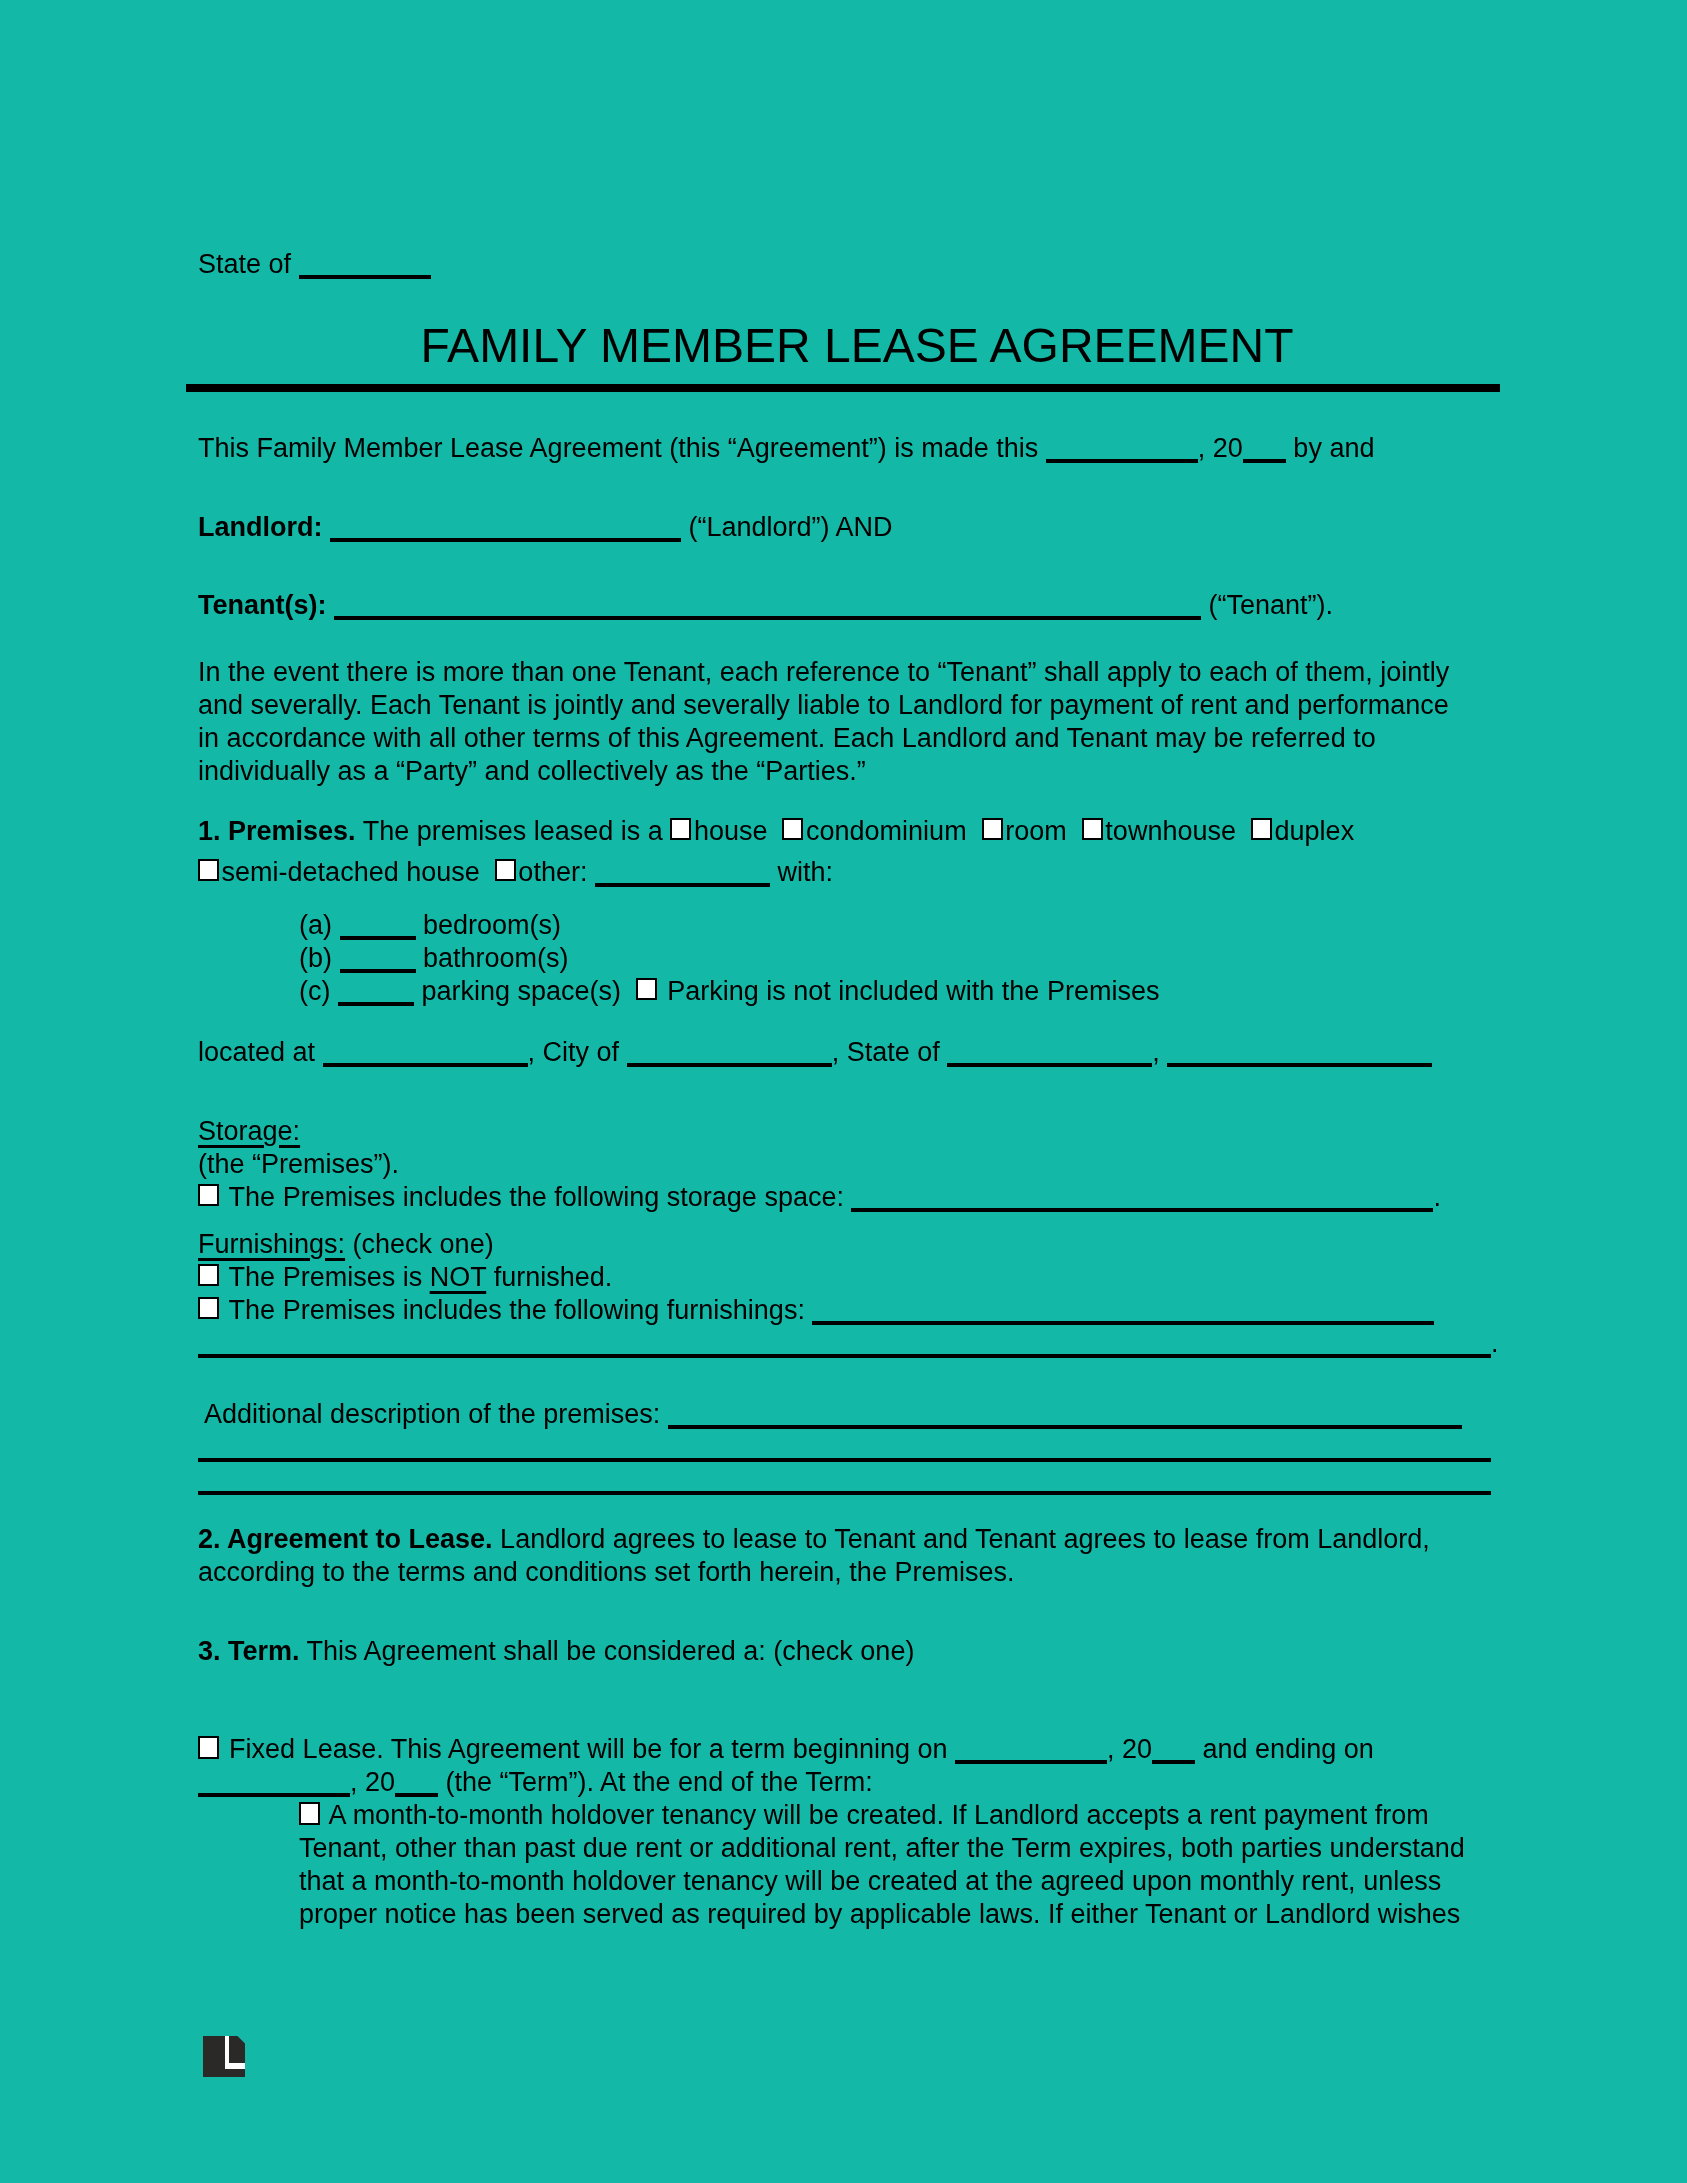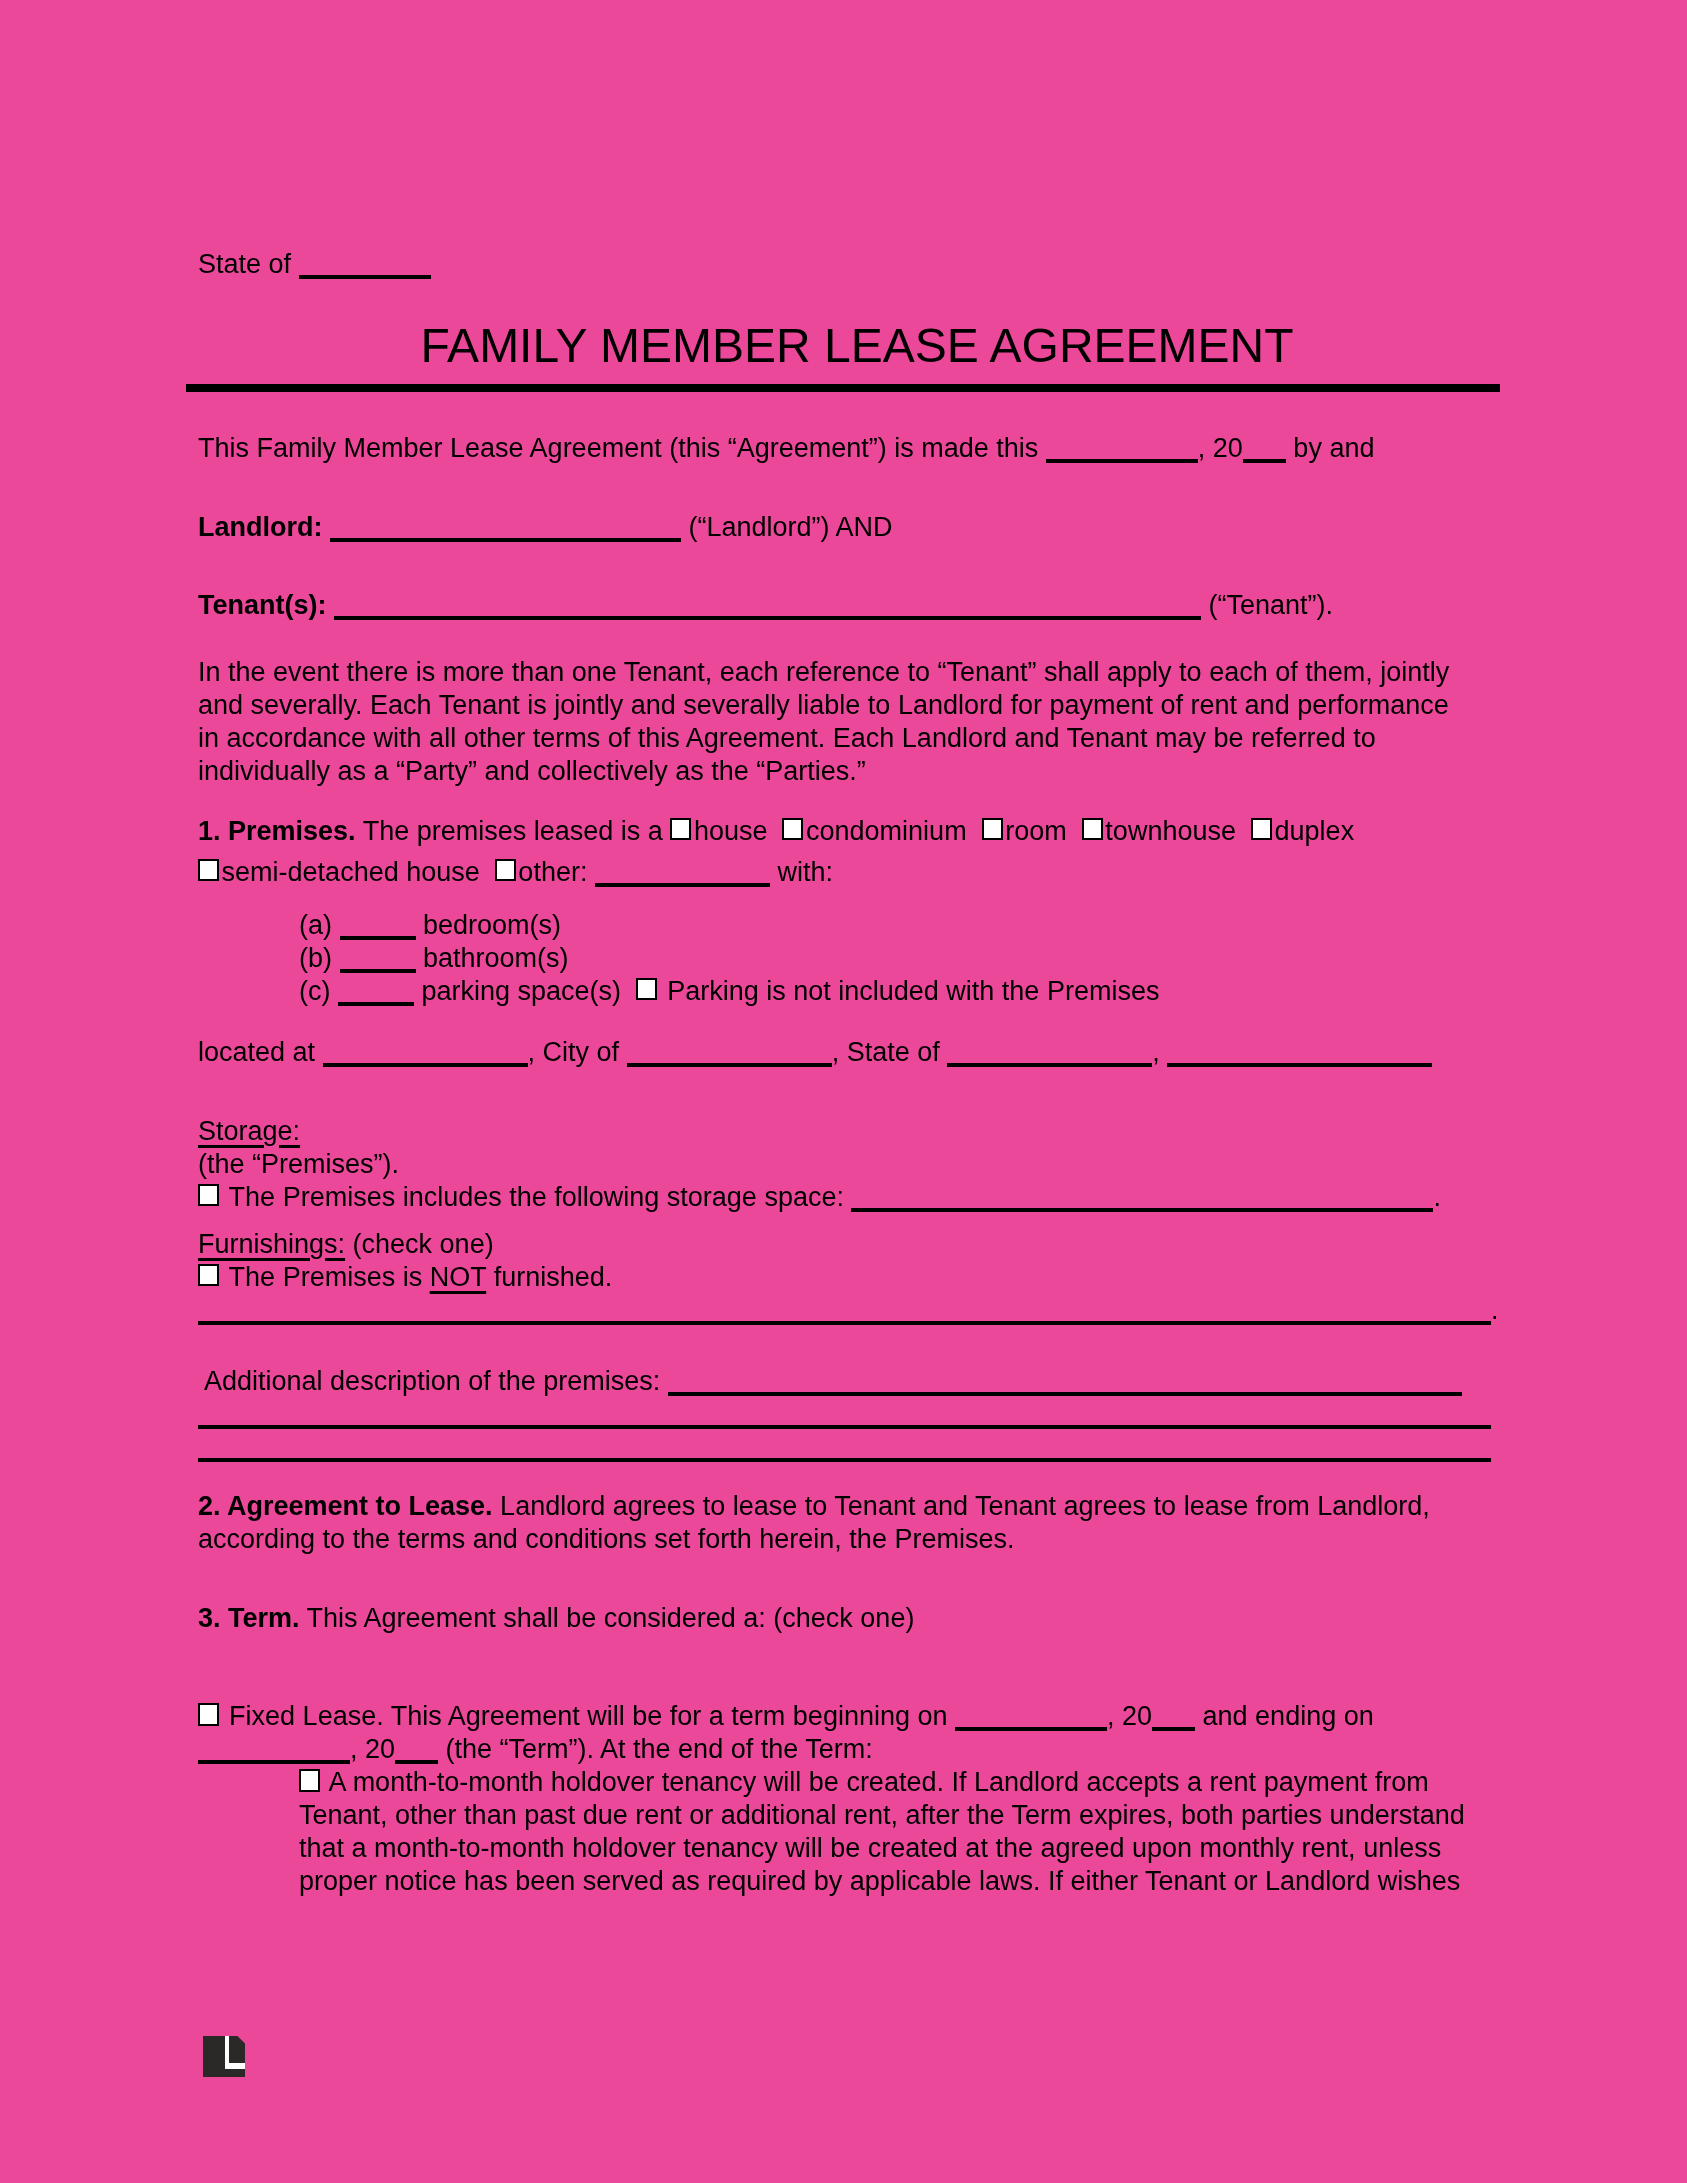--- a/index.html
+++ b/index.html
@@ -1,19 +1,19 @@
 <!DOCTYPE html>
 <html style="font-size:10.6px"><head>
 <meta charset="utf-8">
 <style>
   html,body{margin:0;padding:0;background:#ffffff;}
   .page{
     position:relative;
     width:1687px;height:2183px;
-    background:#ec4899;
+    background:#14b8a6;
     font-family:"Liberation Sans",sans-serif;
     font-size:27px;color:#000;
     overflow:hidden;
   }
   .content{
     position:absolute;left:198px;top:0;width:1318px;
   }
   .line{
     white-space:pre;
     line-height:33px;
@@ -76,20 +76,21 @@
     <div class="line indent"><span class="">(c) </span><span class="blank" style="width: 76px;"></span><span class=""> parking space(s)  </span><span class="cb"></span><span class=""> Parking is not included with the Premises</span></div>
 
     <div class="line" style="margin-top:28px"><span class="">located at </span><span class="blank" style="width: 205px;"></span><span class="">, City of </span><span class="blank" style="width: 205px;"></span><span class="">, State of </span><span class="blank" style="width: 205px;"></span><span class="">, </span><span class="blank" style="width: 265px;"></span></div>
     <div class="line" style="margin-top:46px"><span class="u">Storage:</span></div>
 
     <div class="line"><span class="">(the “Premises”).</span></div>
     <div class="line"><span class="cb"></span><span class=""> The Premises includes the following storage space: </span><span class="blank" style="width: 582px;"></span><span class="">.</span></div>
 
     <div class="line" style="margin-top:14px"><span class="u">Furnishings:</span><span class=""> (check one)</span></div>
     <div class="line"><span class="cb"></span><span class=""> The Premises is </span><span class="u">NOT</span><span class=""> furnished.</span></div>
+    <div class="line"><span class="cb"></span><span class=""> The Premises includes the following furnishings: </span><span class="blank" style="width: 622px;"></span></div>
     <div class="line"><span class="blank" style="width: 1293px;"></span><span class="">.</span></div>
 
     <div class="line" style="margin-top:38px"><span class=""> Additional description of the premises: </span><span class="blank" style="width: 794px;"></span></div>
     <div class="line"><span class="blank" style="width: 1293px;"></span></div>
     <div class="line"><span class="blank" style="width: 1293px;"></span></div>
 
     <div class="line" style="margin-top:26.5px"><span class="b ">2. Agreement to Lease.</span><span class=""> Landlord agrees to lease to Tenant and Tenant agrees to lease from Landlord,</span></div>
     <div class="line"><span class="">according to the terms and conditions set forth herein, the Premises.</span></div>
 
     <div class="line" style="margin-top:46px"><span class="b ">3. Term.</span><span class=""> This Agreement shall be considered a: (check one)</span></div>

